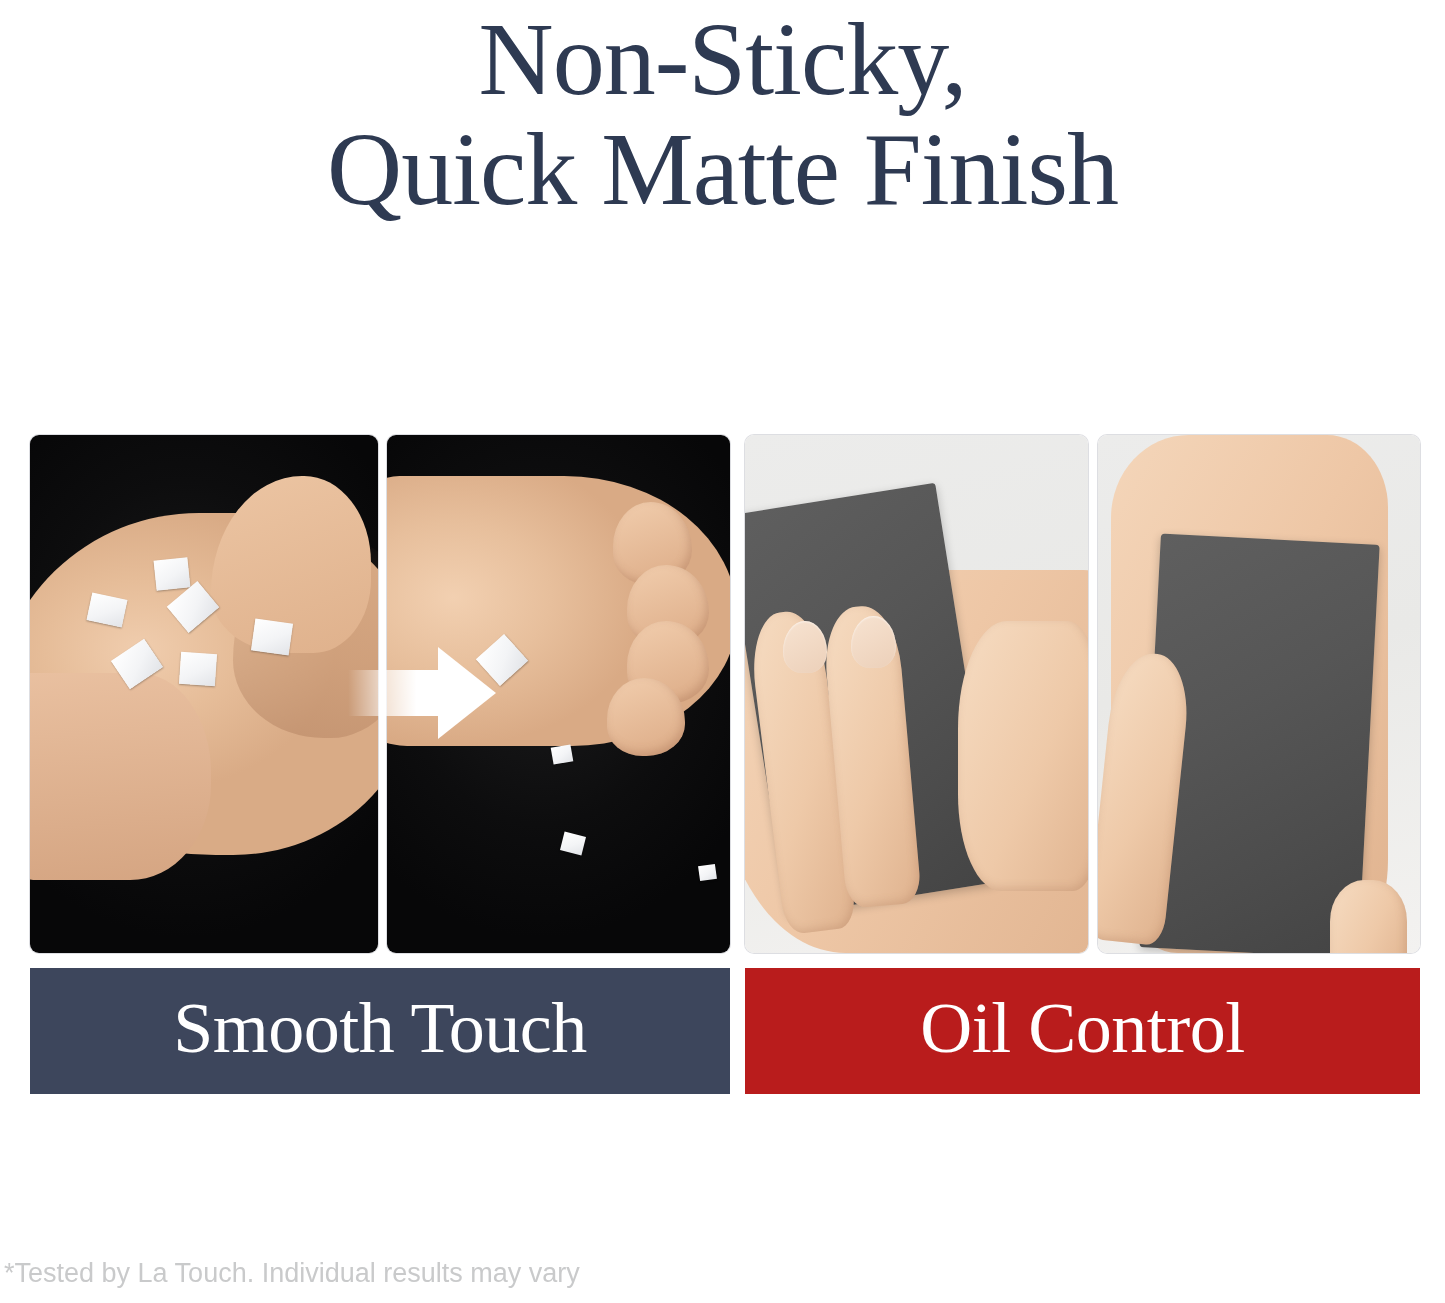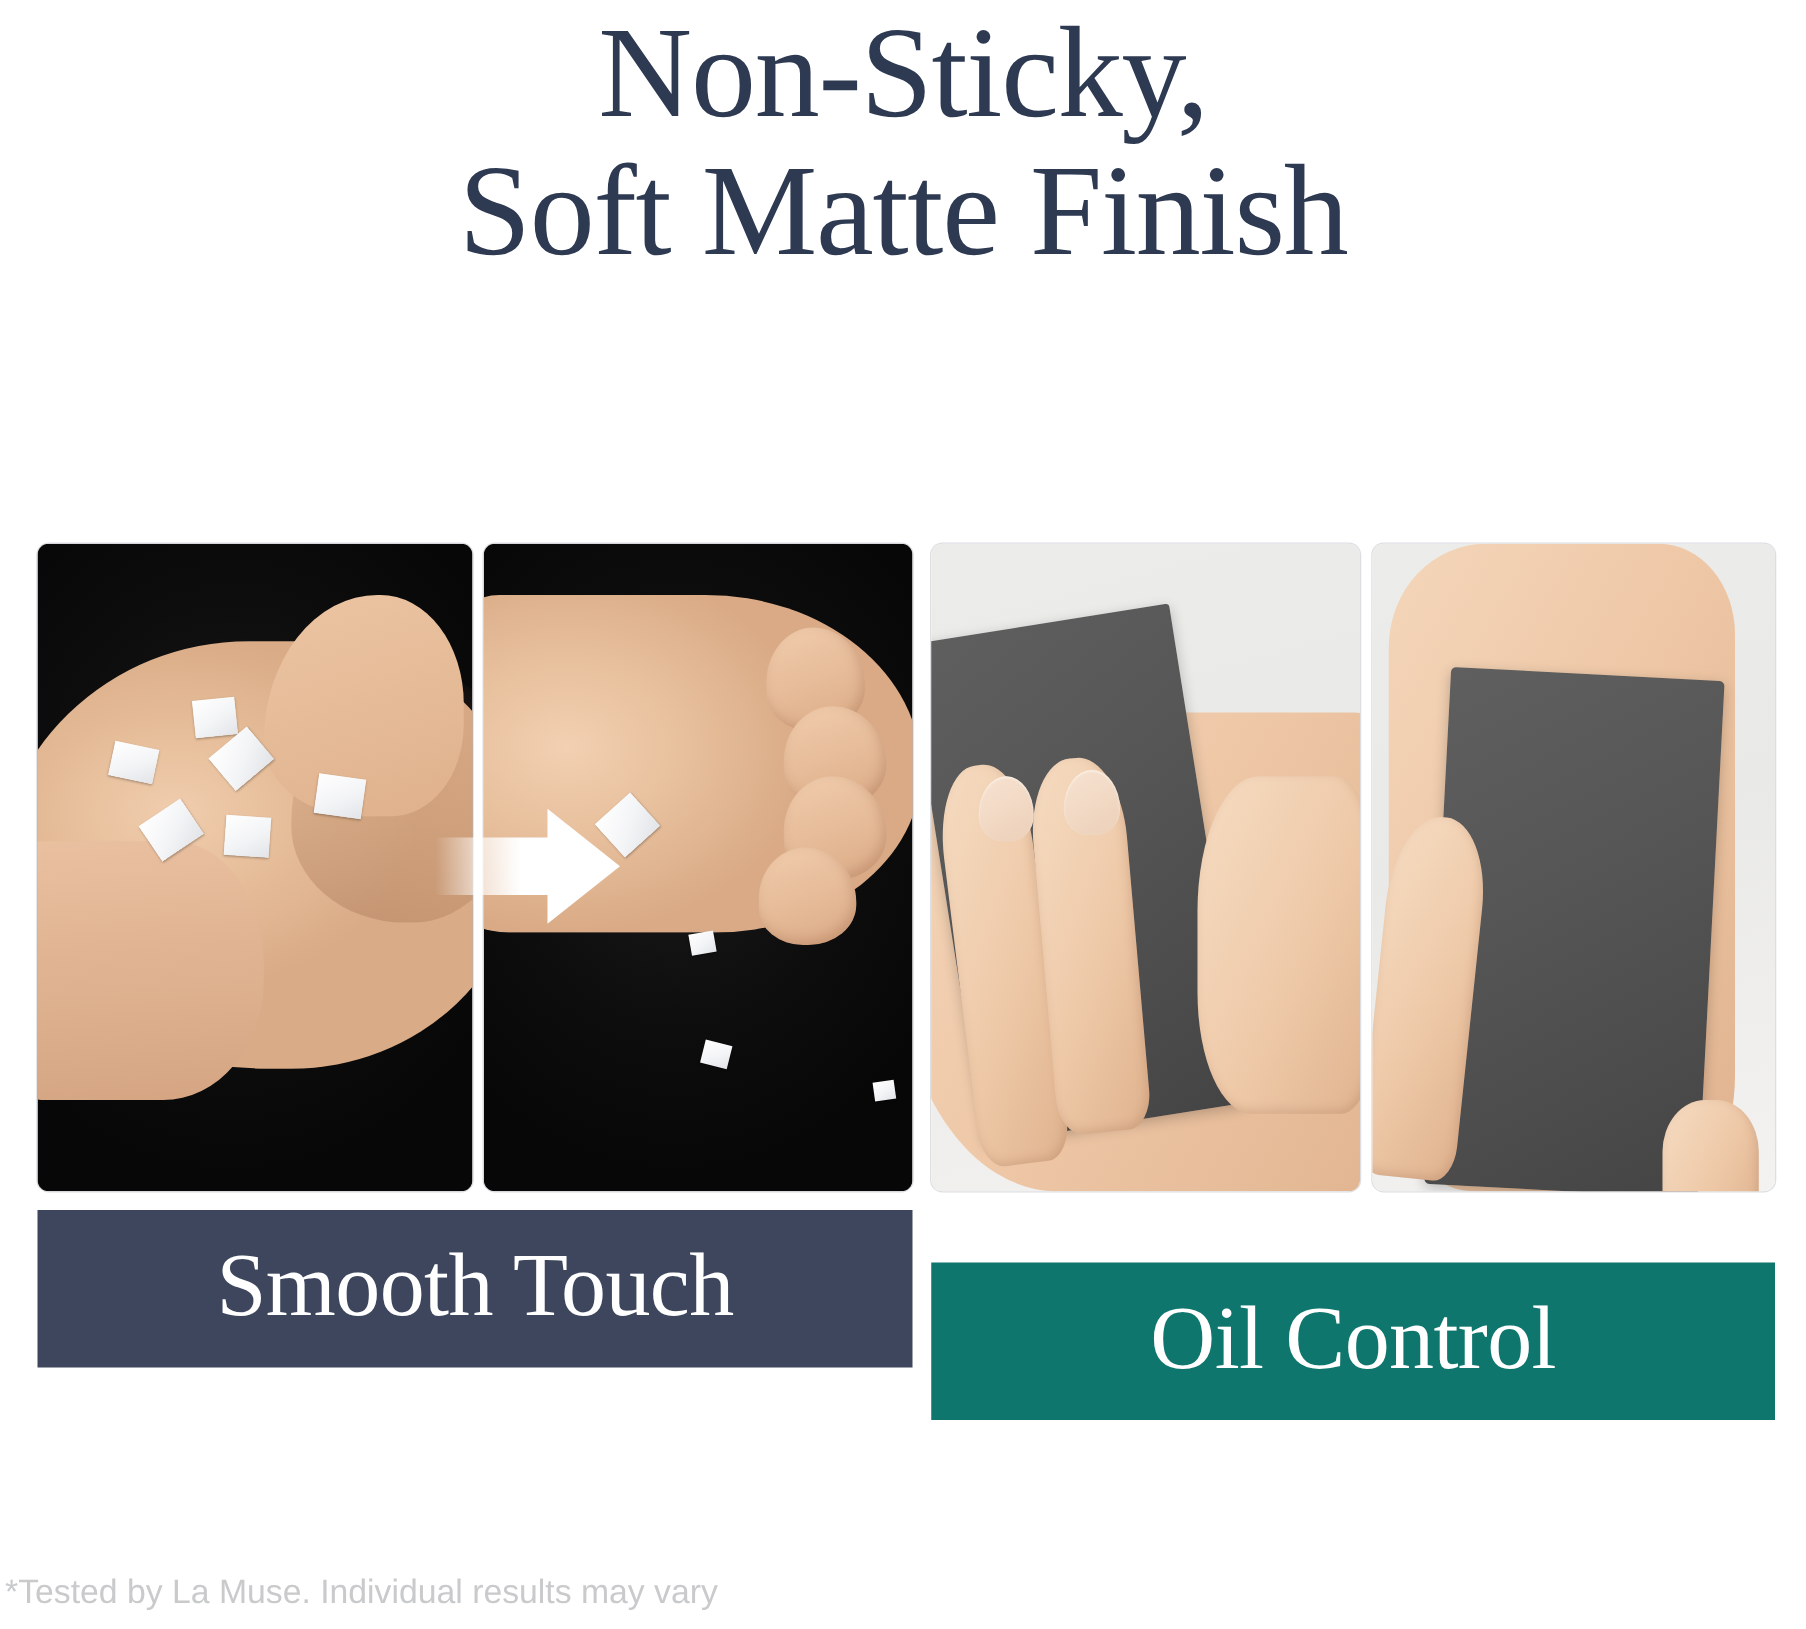--- a/index.html
+++ b/index.html
@@ -217,21 +217,21 @@
   }
   .bar {
     position: absolute;
     top: 0;
     height: 126px;
     display: flex;
     align-items: center;
     justify-content: center;
   }
   .bar-left  { left: 30px;  width: 700px; background: #3d465c; }
-  .bar-right { left: 745px; width: 675px; background: #0f766e; margin-top: 42px; }
+  .bar-right { left: 745px; width: 675px; background: #b91c1c; }
   .bar-label {
     font-family: "Liberation Serif", serif;
     font-size: 72px;
     font-weight: 400;
     color: #ffffff;
     letter-spacing: -0.5px;
     line-height: 1;
     padding-bottom: 6px;
   }
 
@@ -247,21 +247,21 @@
     letter-spacing: 0px;
     white-space: nowrap;
   }
 </style>
 </head>
 <body>
 
 <div class="header">
   <h1 class="headline">
     <span class="line">Non-Sticky,</span>
-    <span class="line">Soft Matte Finish</span>
+    <span class="line">Quick Matte Finish</span>
   </h1>
 </div>
 
 <div class="panels">
 
   <div class="pair pair-left">
 
     <div class="photo photo-p1">
       <div class="scene-dark"></div>
       <div class="hand1"></div>
@@ -320,13 +320,13 @@
 
 <div class="bars">
   <div class="bar bar-left">
     <span class="bar-label">Smooth Touch</span>
   </div>
   <div class="bar bar-right">
     <span class="bar-label">Oil Control</span>
   </div>
 </div>
 
-<div class="footnote">*Tested by La Muse. Individual results may vary</div>
+<div class="footnote">*Tested by La Touch. Individual results may vary</div>
 
 </body></html>

